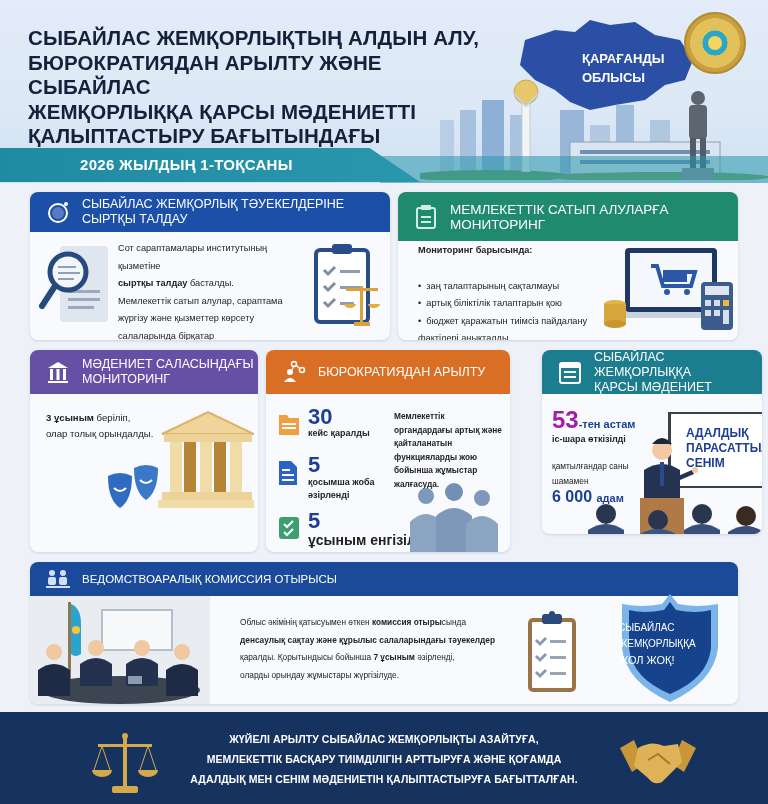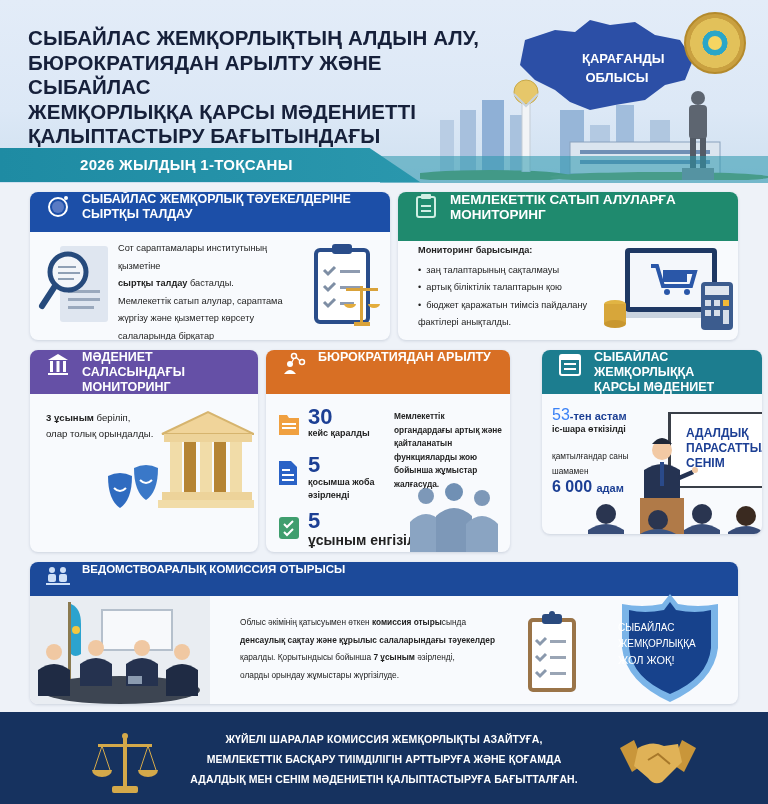--- a/index.html
+++ b/index.html
@@ -3,29 +3,29 @@
 <meta charset="utf-8">
 <style>
 *{box-sizing:border-box;margin:0;padding:0}
 body{width:768px;height:804px;overflow:hidden;background:#eef2f8;font-family:"Liberation Sans",sans-serif;color:#1c2230;position:relative}
 .hero{position:absolute;left:0;top:0;width:768px;height:183px;background:linear-gradient(180deg,#e3ecf8 0%,#dce8f6 60%,#cfe0f0 100%);overflow:hidden}
 .hero-title{position:absolute;left:28px;top:26px;width:480px;font-weight:900;font-size:20.5px;line-height:24.5px;color:#16203a;letter-spacing:0.1px}
 .hero-band{position:absolute;left:0;top:148px;width:420px;height:34px;background:linear-gradient(90deg,#1e8ba3,#2a97ad);clip-path:polygon(0 0,88% 0,100% 100%,0 100%)}
 .hero-band-ext{position:absolute;left:380px;top:156px;width:400px;height:27px;background:rgba(42,151,173,0.55)}
 .hero-band span{position:absolute;left:80px;top:8px;color:#fff;font-weight:700;font-size:15px;letter-spacing:0.3px}
 .map{position:absolute;left:515px;top:10px;width:180px;height:110px}
-.map-label{position:absolute;left:582px;top:49px;color:#fff;font-weight:700;font-size:13px;line-height:19px;text-align:center;width:70px}
+.map-label{position:absolute;left:582px;top:49px;color:#fff;font-weight:700;font-size:13px;line-height:19px;width:70px}
 .emblem{position:absolute;left:684px;top:12px;width:62px;height:62px;border-radius:50%;background:radial-gradient(circle,#2aa6c8 0 30%,#e2c15a 31% 60%,#c9a040 61% 100%);border:2px solid #b48a2c}
 .emblem::after{content:"";position:absolute;left:22px;top:22px;width:14px;height:14px;border-radius:50%;background:#f6d561}
 .tower{position:absolute;left:508px;top:62px;width:36px;height:110px}
 .city{position:absolute;left:420px;top:80px;width:348px;height:100px}
 .statue{position:absolute;left:678px;top:88px;width:40px;height:92px}
 
 .card{position:absolute;background:#f8fafd;border-radius:8px;box-shadow:0 1px 3px rgba(20,40,80,0.15);overflow:hidden}
-.card-head{position:absolute;left:0;top:0;right:0;color:#fff;font-weight:700;font-size:12.5px;line-height:15px;display:flex;align-items:flex-start}
+.card-head{position:absolute;left:0;top:0;right:0;color:#fff;font-weight:400;font-size:12.5px;line-height:15px;display:flex;align-items:center}
 .card-head .hicon{width:28px;height:28px;margin:0 10px 0 14px;flex:none;display:flex;align-items:center;justify-content:center}
 .txt{font-size:9.2px;line-height:17.5px;color:#222}
 .txt b{font-weight:700}
 
 #c1{left:30px;top:192px;width:360px;height:148px}
 #c1 .card-head{height:40px;background:#1c4fa8}
 #c2{left:398px;top:192px;width:340px;height:148px}
 #c2 .card-head{height:49px;background:#1f8a6e}
 #c3{left:30px;top:350px;width:228px;height:202px}
 #c3 .card-head{height:44px;background:#6550a6}
@@ -142,21 +142,21 @@
       <svg width="22" height="24" viewBox="0 0 22 24">
           <rect x="2" y="3" width="18" height="20" rx="2" fill="none" stroke="#cfeee3" stroke-width="2"></rect>
           <rect x="6" y="0" width="10" height="5" rx="1" fill="#cfeee3"></rect>
           <rect x="6" y="11" width="10" height="2" fill="#cfeee3"></rect>
           <rect x="6" y="16" width="10" height="2" fill="#cfeee3"></rect>
         </svg>
     </span>
     <div style="font-size:13.5px">МЕМЛЕКЕТТІК САТЫП АЛУЛАРҒА МОНИТОРИНГ</div>
   </div>
   <div class="txt" style="position:absolute;left:20px;top:50px;width:190px">
-    <div style="font-weight:700;margin-bottom:2px">Мониторинг барысында:</div>
+    <div style="font-weight:700;margin-bottom:18px">Мониторинг барысында:</div>
     <div>•&nbsp;&nbsp;<span>заң талаптарының сақталмауы</span></div>
     <div>•&nbsp;&nbsp;<span>артық біліктілік талаптарын қою</span></div>
     <div>•&nbsp;&nbsp;<span>бюджет қаражатын тиімсіз пайдалану</span></div>
     <div>фактілері анықталды.</div>
   </div>
   <svg style="position:absolute;left:205px;top:52px" width="132" height="92" viewBox="0 0 132 92">
     <rect x="22" y="4" width="92" height="64" rx="4" fill="#1e3863"></rect>
     <rect x="27" y="9" width="82" height="54" fill="#f4f7fb"></rect>
     <path d="M48 22 h6 l6 20 h28 l4 -14 h-32" fill="none" stroke="#2a57a8" stroke-width="4"></path>
     <rect x="60" y="28" width="24" height="10" fill="#2a57a8"></rect>
@@ -279,21 +279,21 @@
           <rect x="5" y="11" width="12" height="2" fill="#fff"></rect>
           <rect x="5" y="16" width="12" height="2" fill="#fff"></rect>
         </svg>
     </span>
     <div>
       <div>СЫБАЙЛАС ЖЕМҚОРЛЫҚҚА</div>
       <div>ҚАРСЫ МӘДЕНИЕТ</div>
     </div>
   </div>
   <div style="position:absolute;left:10px;top:56px;width:100px">
-    <div style="white-space:nowrap"><span style="font-size:16px;font-weight:400;color:#3b82f6">53</span><span style="font-size:11px;font-weight:700;color:#1c3f94">-тен астам</span></div>
+    <div style="white-space:nowrap"><span style="font-size:24px;font-weight:700;color:#a21caf">53</span><span style="font-size:11px;font-weight:700;color:#1c3f94">-тен астам</span></div>
     <div style="font-size:9px;font-weight:700;color:#222">іс-шара өткізілді</div>
     <div style="font-size:8.3px;color:#222;margin-top:14px;line-height:16px">қамтылғандар саны</div>
     <div style="font-size:8.3px;color:#222;line-height:14px">шамамен</div>
     <div style="white-space:nowrap"><span style="font-size:16px;font-weight:900;color:#1c3f94">6 000</span> <span style="font-size:11px;font-weight:700;color:#1c3f94">адам</span></div>
   </div>
   <div style="position:absolute;left:126px;top:62px;width:94px;height:76px;border-left:3px solid #3a3f48;border-top:2px solid #3a3f48;border-bottom:2px solid #3a3f48;background:#fff">
     <div style="padding:12px 0 0 15px;font-size:12px;line-height:15px;font-weight:700;color:#1c3f94">
       <div>АДАЛДЫҚ</div>
       <div>ПАРАСАТТЫЛЫҚ</div>
       <div>СЕНІМ</div>
@@ -380,21 +380,21 @@
   <svg style="position:absolute;left:92px;top:20px" width="66" height="64" viewBox="0 0 66 64">
     <circle cx="33" cy="4" r="3" fill="#d4a94a"></circle>
     <rect x="31" y="6" width="4" height="48" fill="#d4a94a"></rect>
     <rect x="6" y="12" width="54" height="3" fill="#d4a94a"></rect>
     <path d="M10 14 L2 38 M10 14 L18 38 M56 14 L48 38 M56 14 L64 38" stroke="#d4a94a" stroke-width="1"></path>
     <path d="M0 38 h20 a10 7 0 0 1 -20 0Z" fill="#d4a94a"></path>
     <path d="M46 38 h20 a10 7 0 0 1 -20 0Z" fill="#d4a94a"></path>
     <rect x="20" y="54" width="26" height="7" rx="2" fill="#d4a94a"></rect>
   </svg>
   <div class="footer-text">
-    <div>ЖҮЙЕЛІ ШАРАЛАР КОМИССИЯ ЖЕМҚОРЛЫҚТЫ АЗАЙТУҒА,</div>
+    <div>ЖҮЙЕЛІ АРЫЛТУ СЫБАЙЛАС ЖЕМҚОРЛЫҚТЫ АЗАЙТУҒА,</div>
     <div>МЕМЛЕКЕТТІК БАСҚАРУ ТИІМДІЛІГІН АРТТЫРУҒА ЖӘНЕ ҚОҒАМДА</div>
     <div>АДАЛДЫҚ МЕН СЕНІМ МӘДЕНИЕТІН ҚАЛЫПТАСТЫРУҒА БАҒЫТТАЛҒАН.</div>
   </div>
   <svg style="position:absolute;left:618px;top:22px" width="80" height="52" viewBox="0 0 80 52">
     <path d="M2 14 L16 6 L26 30 L14 38Z" fill="#c9963a"></path>
     <path d="M78 14 L64 6 L54 30 L66 38Z" fill="#c9963a"></path>
     <path d="M20 14 Q34 6 46 12 L60 10 L64 28 L44 48 Q36 52 30 44 L16 32Z" fill="#e0b257"></path>
     <path d="M30 26 L40 20 L52 30" fill="none" stroke="#a7782a" stroke-width="2"></path>
   </svg>
 </div>

